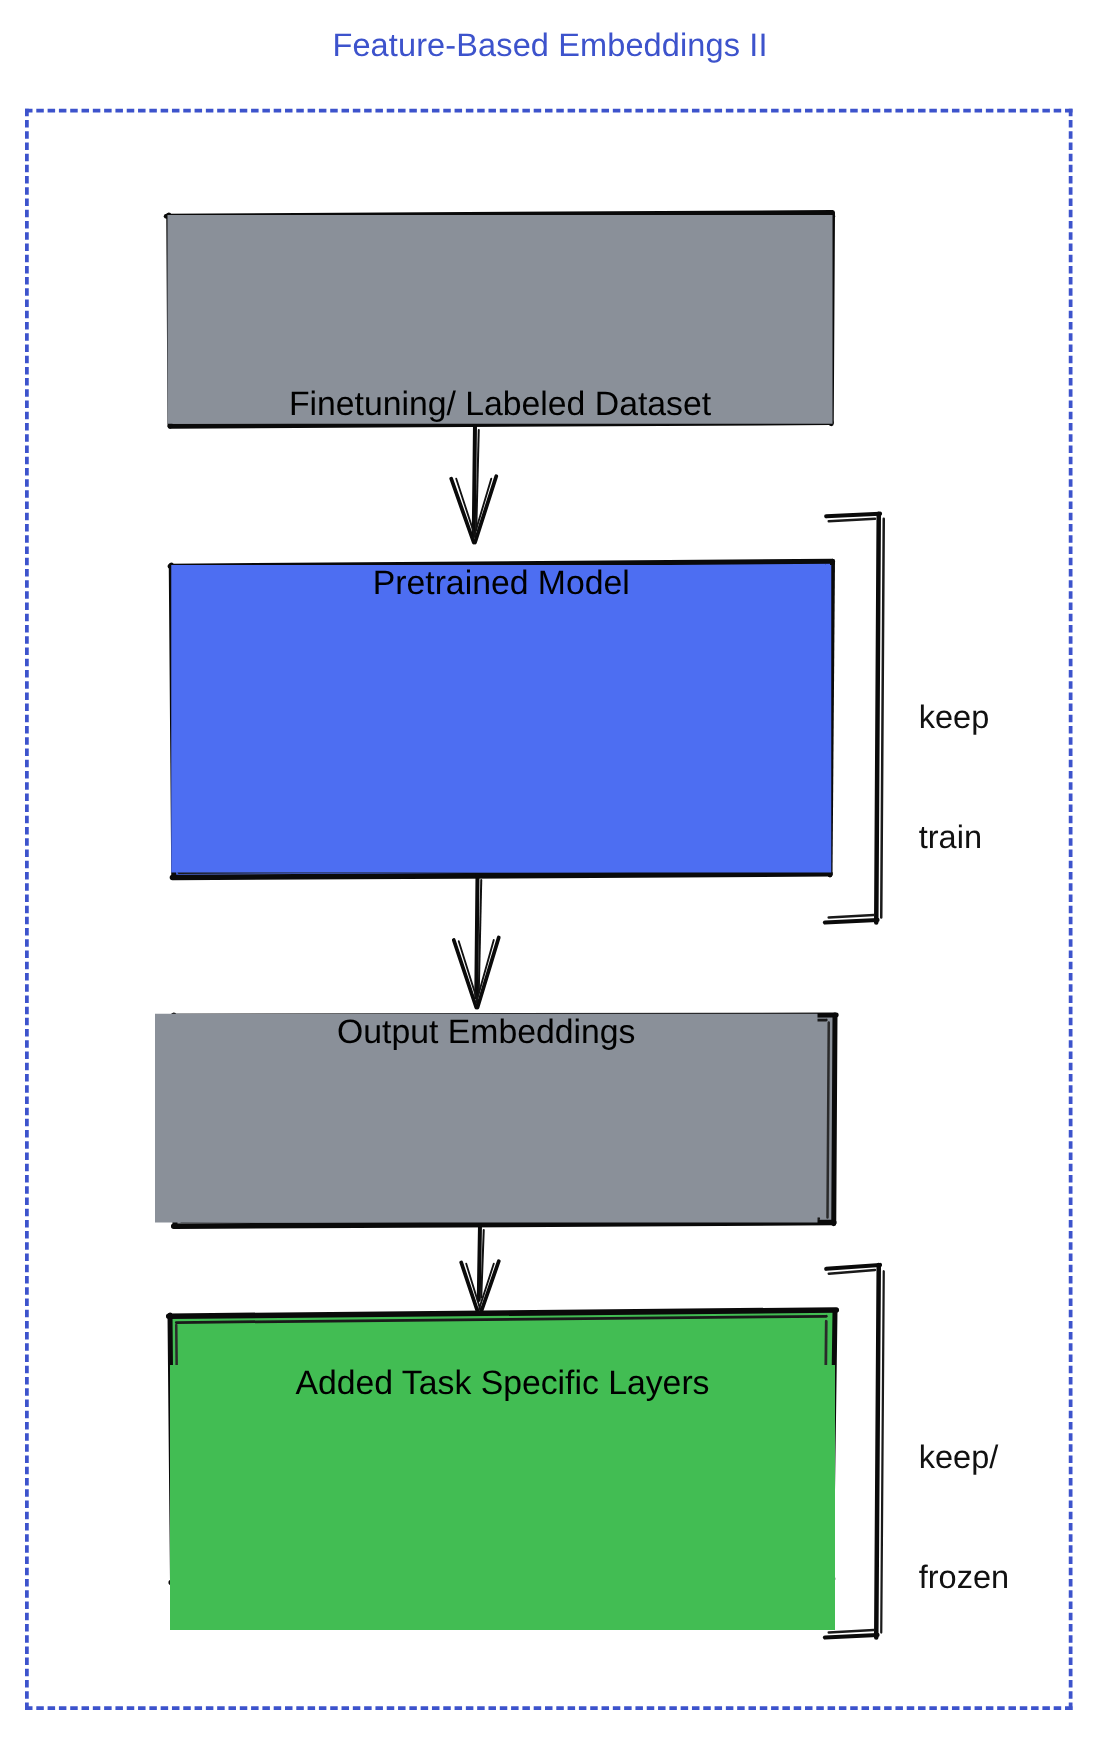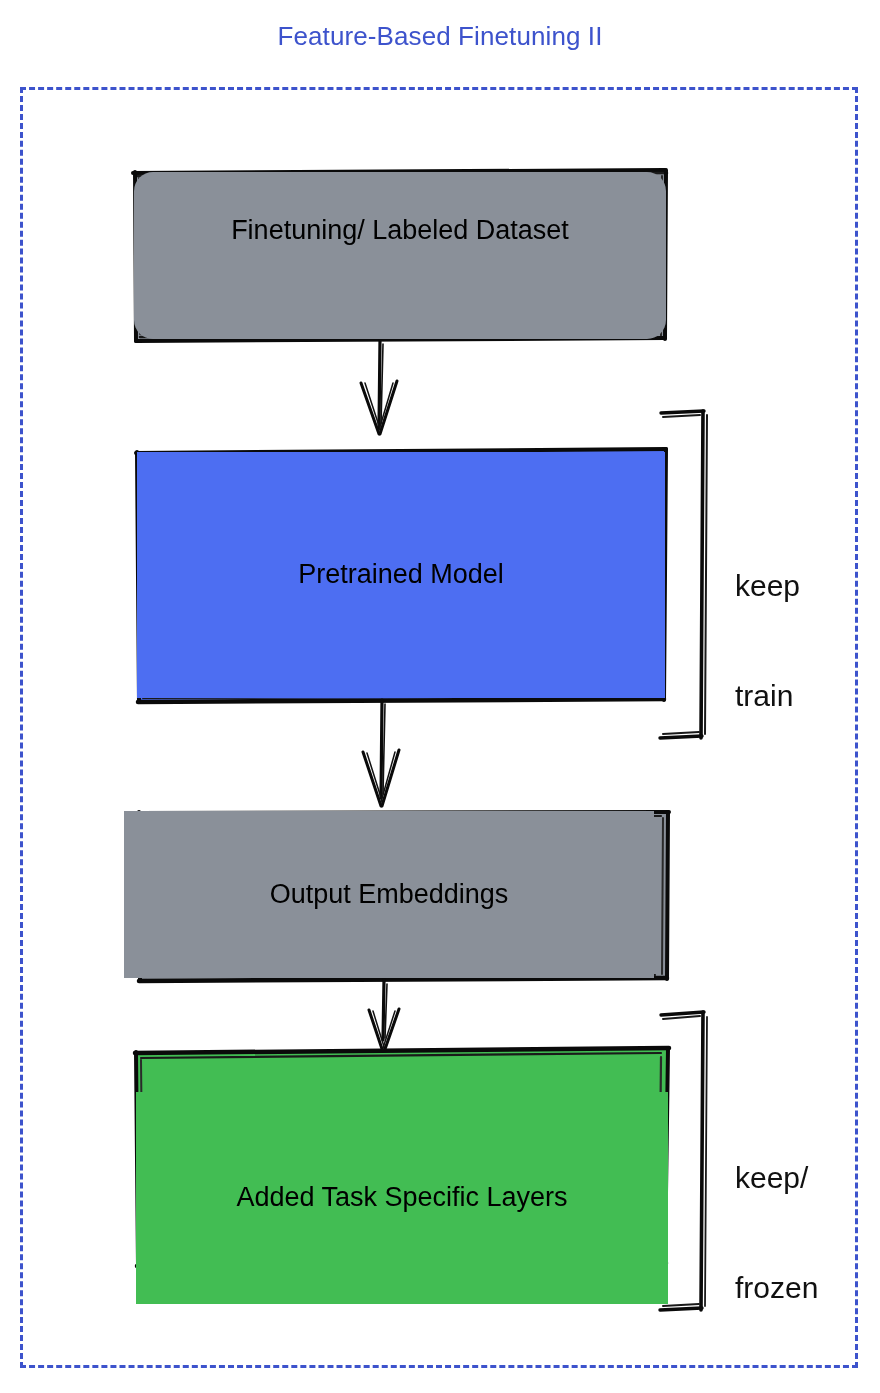--- a/index.html
+++ b/index.html
@@ -39,43 +39,41 @@
     width: 838px;
     height: 1281px;
     border: 3px dashed #3d53cc;
     box-sizing: border-box;
     background: transparent;
   }
   .node {
     position: absolute;
     box-sizing: border-box;
     display: flex;
-    align-items: center;
     justify-content: center;
     color: #000000;
     font-family: "Liberation Sans", sans-serif;
     font-size: 27px;
     line-height: 1.1;
     text-align: center;
     user-select: none;
   }
   .node-label {
     position: relative;
     display: block;
     white-space: nowrap;
   }
   #node-dataset {
     left: 134px;
     top: 172px;
     width: 532px;
     height: 167px;
     background: #8a9099;
-    align-items: flex-start;
+    align-items: flex-end;
     padding-top: 44px;
-    border-radius: 19px;
   }
   #node-pretrained {
     left: 137px;
     top: 452px;
     width: 528px;
     height: 246px;
     background: #4d6ef2;
   }
   #node-embeddings {
     left: 124px;
@@ -87,21 +85,21 @@
   #node-tasklayers {
     left: 136px;
     top: 1092px;
     width: 532px;
     height: 212px;
     background: #42bd53;
   }
   .side-label {
     position: absolute;
     font-family: "Liberation Sans", sans-serif;
-    font-size: 30px;
+    font-size: 26px;
     line-height: 1.22;
     color: #111111;
     white-space: pre;
     text-align: left;
   }
   #label-keep-frozen {
     left: 735px;
     top: 495px;
   }
   #label-train-update {
@@ -203,21 +201,21 @@
     <path d="M663,1019 L700,1016" stroke="#1a1a1a" stroke-width="2" fill="none" stroke-linecap="round"></path>
     <path d="M703,1012 L701,1310" stroke="#0a0a0a" stroke-width="3.6" fill="none" stroke-linecap="round"></path>
     <path d="M707,1017 L705,1306" stroke="#1a1a1a" stroke-width="1.8" fill="none" stroke-linecap="round"></path>
     <path d="M702,1308 L660,1310" stroke="#0a0a0a" stroke-width="3.4" fill="none" stroke-linecap="round"></path>
     <path d="M699,1304 L663,1306" stroke="#1a1a1a" stroke-width="2" fill="none" stroke-linecap="round"></path>
   </g>
 </svg>
 
 <div class="outer-frame"></div>
 
-<div class="title">Feature-Based Finetuning II</div>
+<div class="title">Feature-Based Embeddings II</div>
 
 <div class="node" id="node-dataset">
   <span class="node-label">Finetuning/ Labeled Dataset</span>
 </div>
 
 <div class="node" id="node-pretrained">
   <span class="node-label">Pretrained Model</span>
 </div>
 
 <div class="node" id="node-embeddings">

